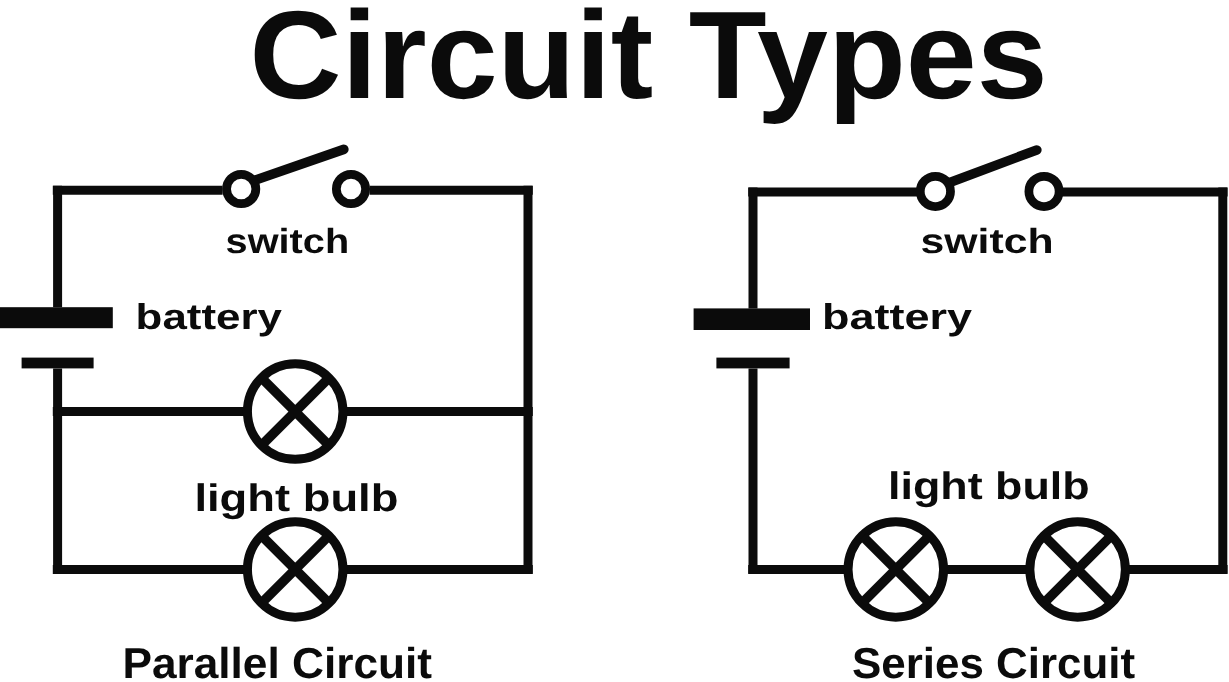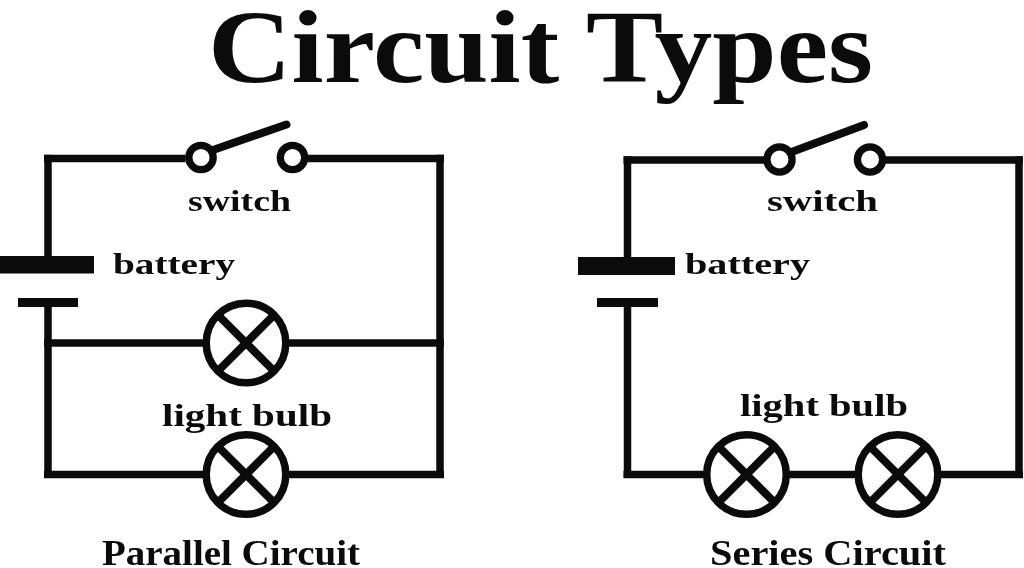--- a/index.html
+++ b/index.html
@@ -1,19 +1,19 @@
 <!DOCTYPE html>
 <html><head>
 <meta charset="utf-8">
 <style>
   html, body { margin: 0; padding: 0; background: #ffffff; }
   .stage {
     width: 1024px; height: 568px; position: relative;
     background: #ffffff; overflow: hidden;
-    font-family: Liberation Serif, serif;
+    font-family: Liberation Sans, sans-serif;
   }
   svg { display: block; }
   .wire   { stroke: #0b0b0b; stroke-width: 7.5; fill: none; }
   .lever  { stroke: #0b0b0b; stroke-width: 8; fill: none; stroke-linecap: round; }
   .node   { fill: #ffffff; stroke: #0b0b0b; stroke-width: 7.3; }
   .bulb   { fill: #ffffff; stroke: #0b0b0b; stroke-width: 7.5; }
   .cross  { stroke: #0b0b0b; stroke-width: 8; fill: none; }
   .plate  { fill: #0b0b0b; stroke: none; }
   .lbl    { fill: #0b0b0b; font-weight: bold; }
   .title  { fill: #0b0b0b; font-weight: bold; }

